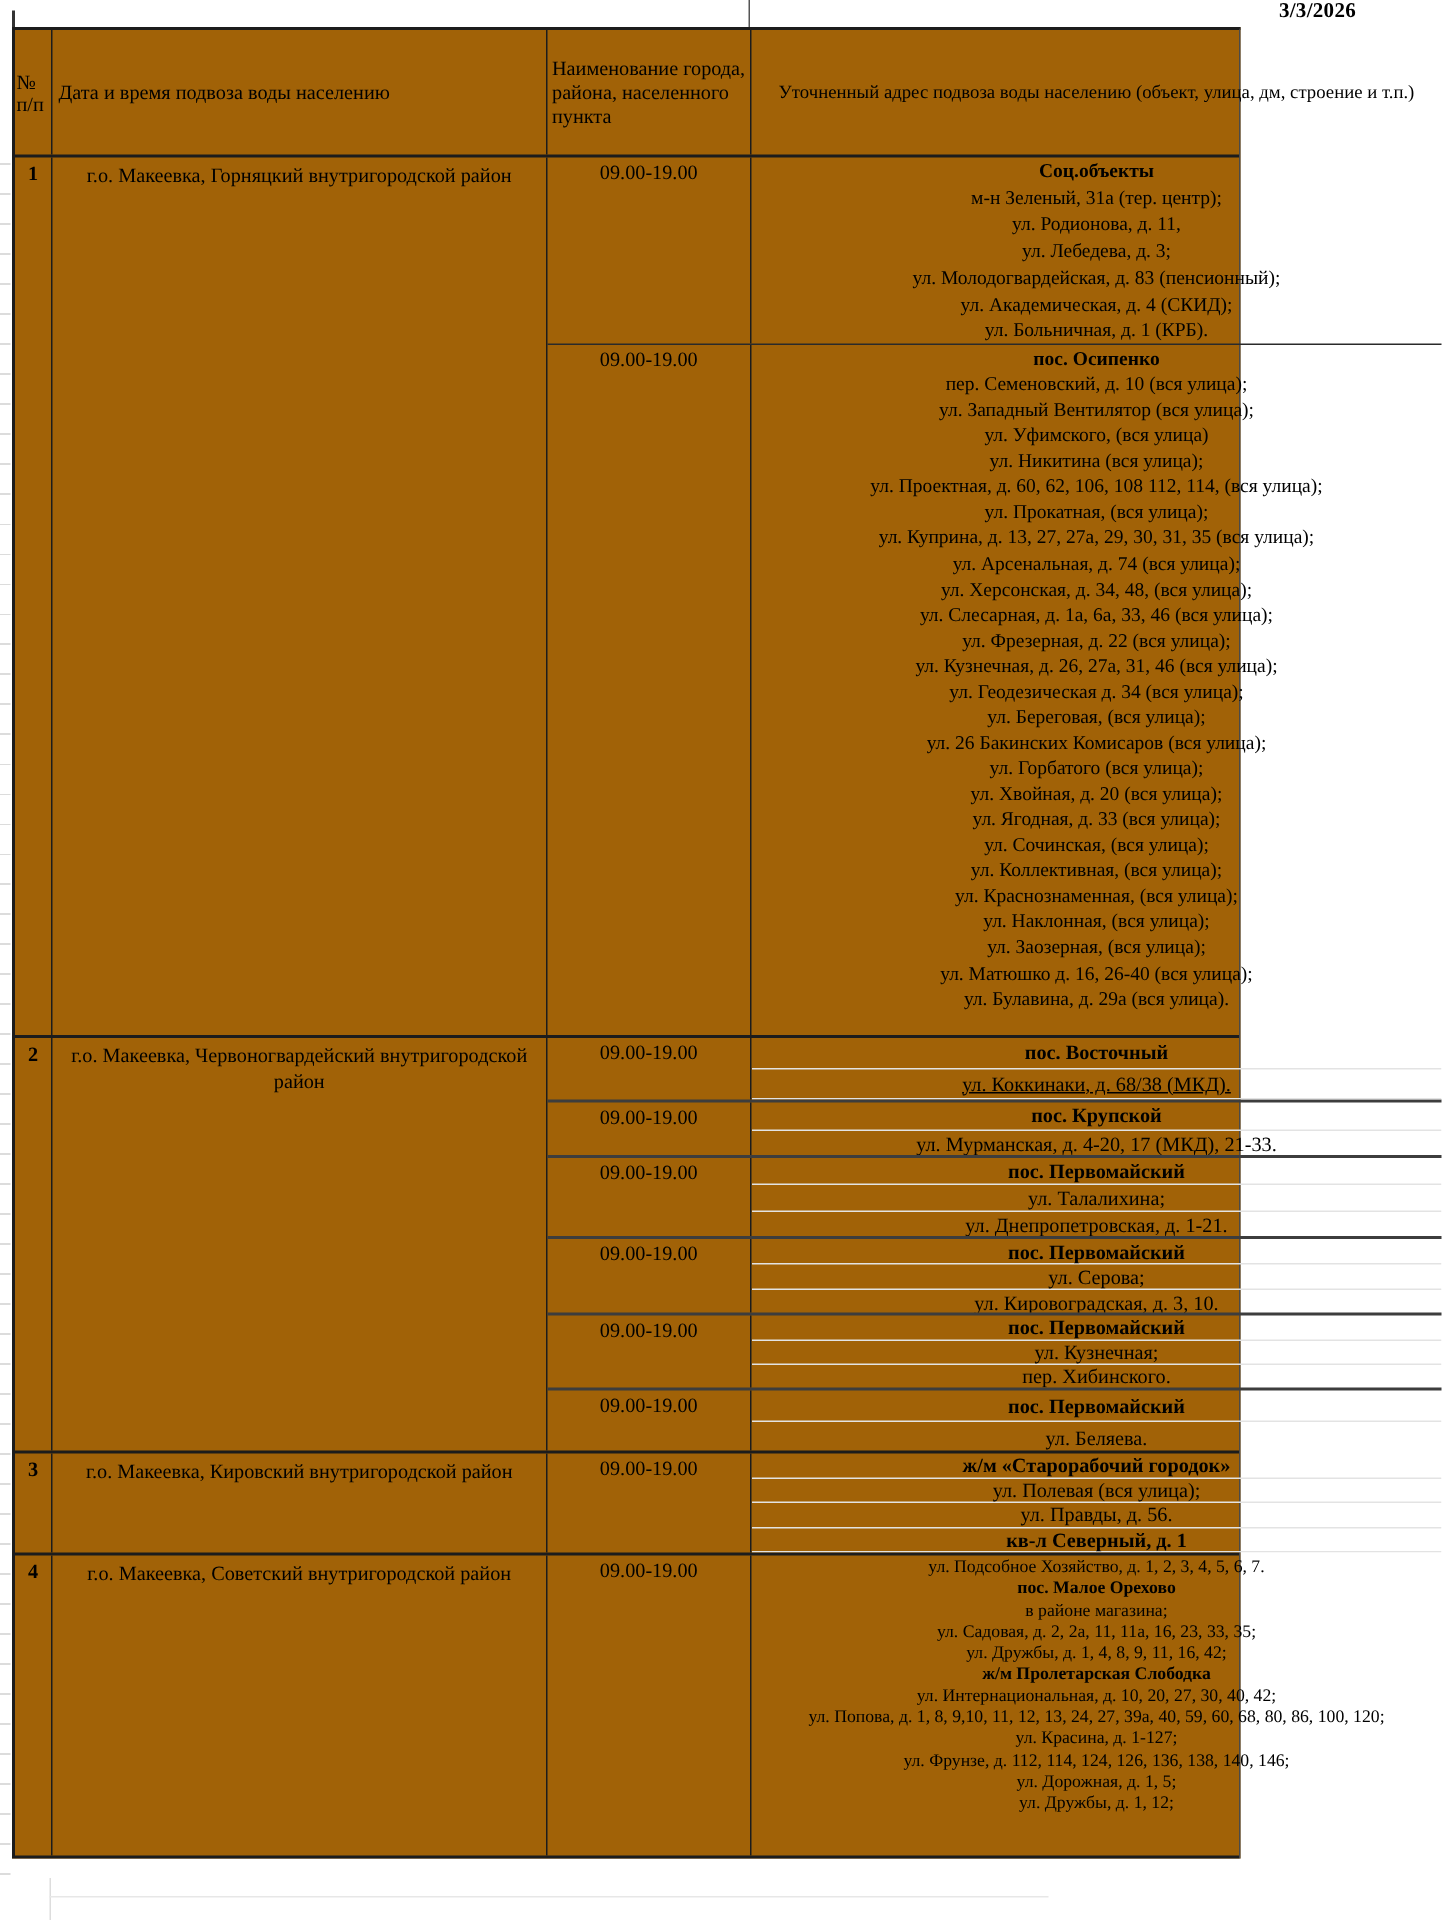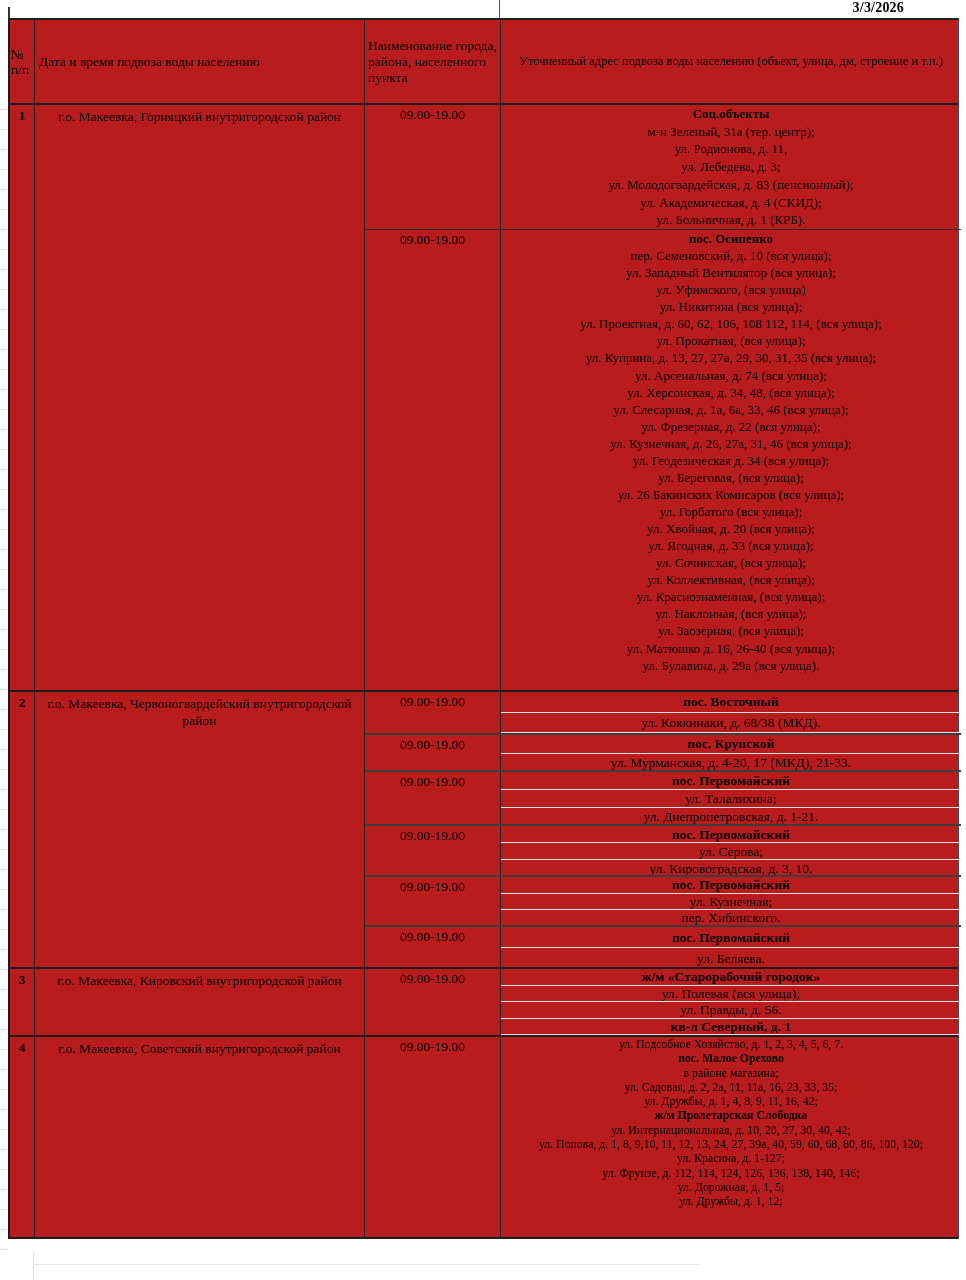--- a/index.html
+++ b/index.html
@@ -14,25 +14,25 @@
   }
   .stub-date { position:absolute; left:499px; top:0; width:1px; height:18px; background:#555; }
   .stub-left { position:absolute; left:8px; top:7px; width:2px; height:11px; background:#333; }
 
   .left-strip {
     position:absolute; left:0; top:90px; width:7px; height:1175px;
     background:repeating-linear-gradient(to bottom,#ffffff 0 19px,#dcdcdc 19px 20px);
   }
 
   .table {
-    position:absolute; left:8px; top:18px; width:951px;
+    position:absolute; left:8px; top:18px; width:819px;
     border-top:2px solid #1c1c1c;
     border-left:2px solid #1c1c1c;
     border-right:1px solid #4a4a4a;
-    box-sizing:border-box; background:#b91c1c;
+    box-sizing:border-box; background:#a16207;
   }
   .header { display:grid; grid-template-columns:25px 330px 136px 460px; height:83px; border-bottom:2px solid #1c1c1c; }
   .hcell { border-right:1px solid #1c1c1c; display:flex; align-items:center; font-size:13.5px; box-sizing:border-box; }
   .hcell.h-num  { padding:0 1px; line-height:15px; word-break:break-all; }
   .hcell.h-name { padding-left:3px; line-height:16px; }
   .hcell.h-time { padding-left:4px; line-height:18px; }
   .hcell.h-addr { border-right:none; justify-content:center; text-align:center; font-size:12.5px; white-space:nowrap; overflow:hidden; }
 
   .row { display:grid; grid-template-columns:25px 330px 596px; border-bottom:2px solid #1c1c1c; }
   .row:last-child { border-bottom-width:2px; }
@@ -121,21 +121,21 @@
           </div>
         </div>
         <div class="row row-2">
           <div class="cell-num">2</div>
           <div class="cell-name">г.о. Макеевка, Червоногвардейский внутригородской район</div>
           <div class="blocks">
             <div class="block" style="height: 41px;">
               <div class="cell-time">09.00-19.00</div>
               <div class="cell-addr">
                 <div class="aline bold" style="height: 20.5px; line-height: 20.5px;">пос. Восточный</div>
-                <div class="aline" style="height: 20.5px; line-height: 20.5px;">ул. Коккинаки, д. 68/38 (МКД).</div>
+                <div class="aline" style="height: 20.5px; line-height: 20.5px; text-decoration: underline;">ул. Коккинаки, д. 68/38 (МКД).</div>
               </div>
             </div>
             <div class="block" style="height: 37px;">
               <div class="cell-time">09.00-19.00</div>
               <div class="cell-addr">
                 <div class="aline bold" style="height: 18.5px; line-height: 18.5px;">пос. Крупской</div>
                 <div class="aline" style="height: 18.5px; line-height: 18.5px;">ул. Мурманская, д. 4-20, 17 (МКД), 21-33.</div>
               </div>
             </div>
             <div class="block" style="height: 54px;">

